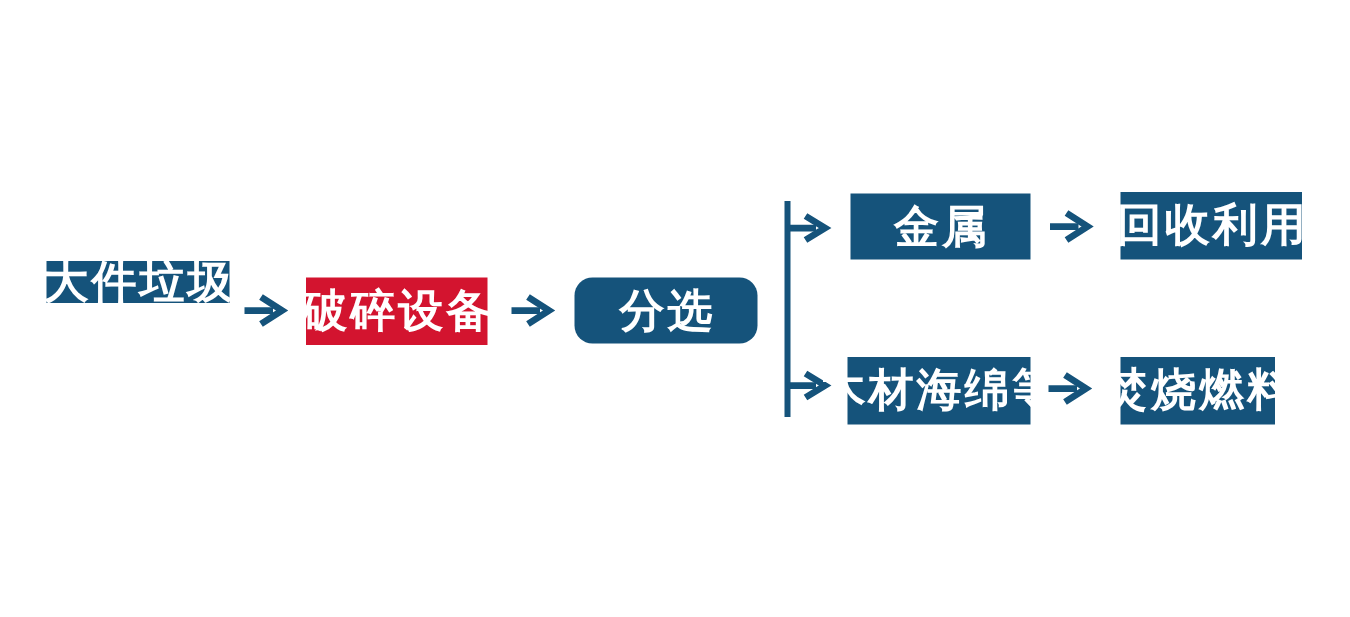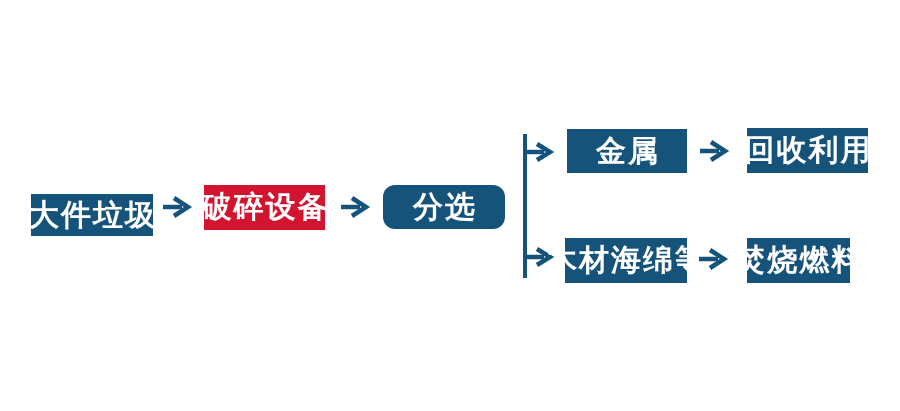--- a/index.html
+++ b/index.html
@@ -30,21 +30,21 @@
   .node.red{background:var(--node-red);}
   .arrow{position:absolute;color:var(--arrow-blue);line-height:0;}
   .connector{position:absolute;color:var(--arrow-blue);line-height:0;}
   svg{display:block;}
 </style>
 </head>
 <body>
 
 <div class="canvas">
 
-  <div class="node" style="left:31px;top:194px;width:122px;height:42px;">大件垃圾</div>
+  <div class="node" style="left:31px;top:174px;width:122px;height:28px;">大件垃圾</div>
 
   <span class="arrow" style="left:161px;top:195px;">
     <svg width="32" height="24" viewBox="0 0 32 24" fill="none" stroke="currentColor" stroke-width="4.5">
       <path d="M2 12 H21"></path>
       <path d="M13 3 L27 12 L13 21" stroke-linejoin="miter"></path>
     </svg>
   </span>
 
   <div class="node red" style="left:204px;top:185px;width:121px;height:45px;">破碎设备</div>
 

